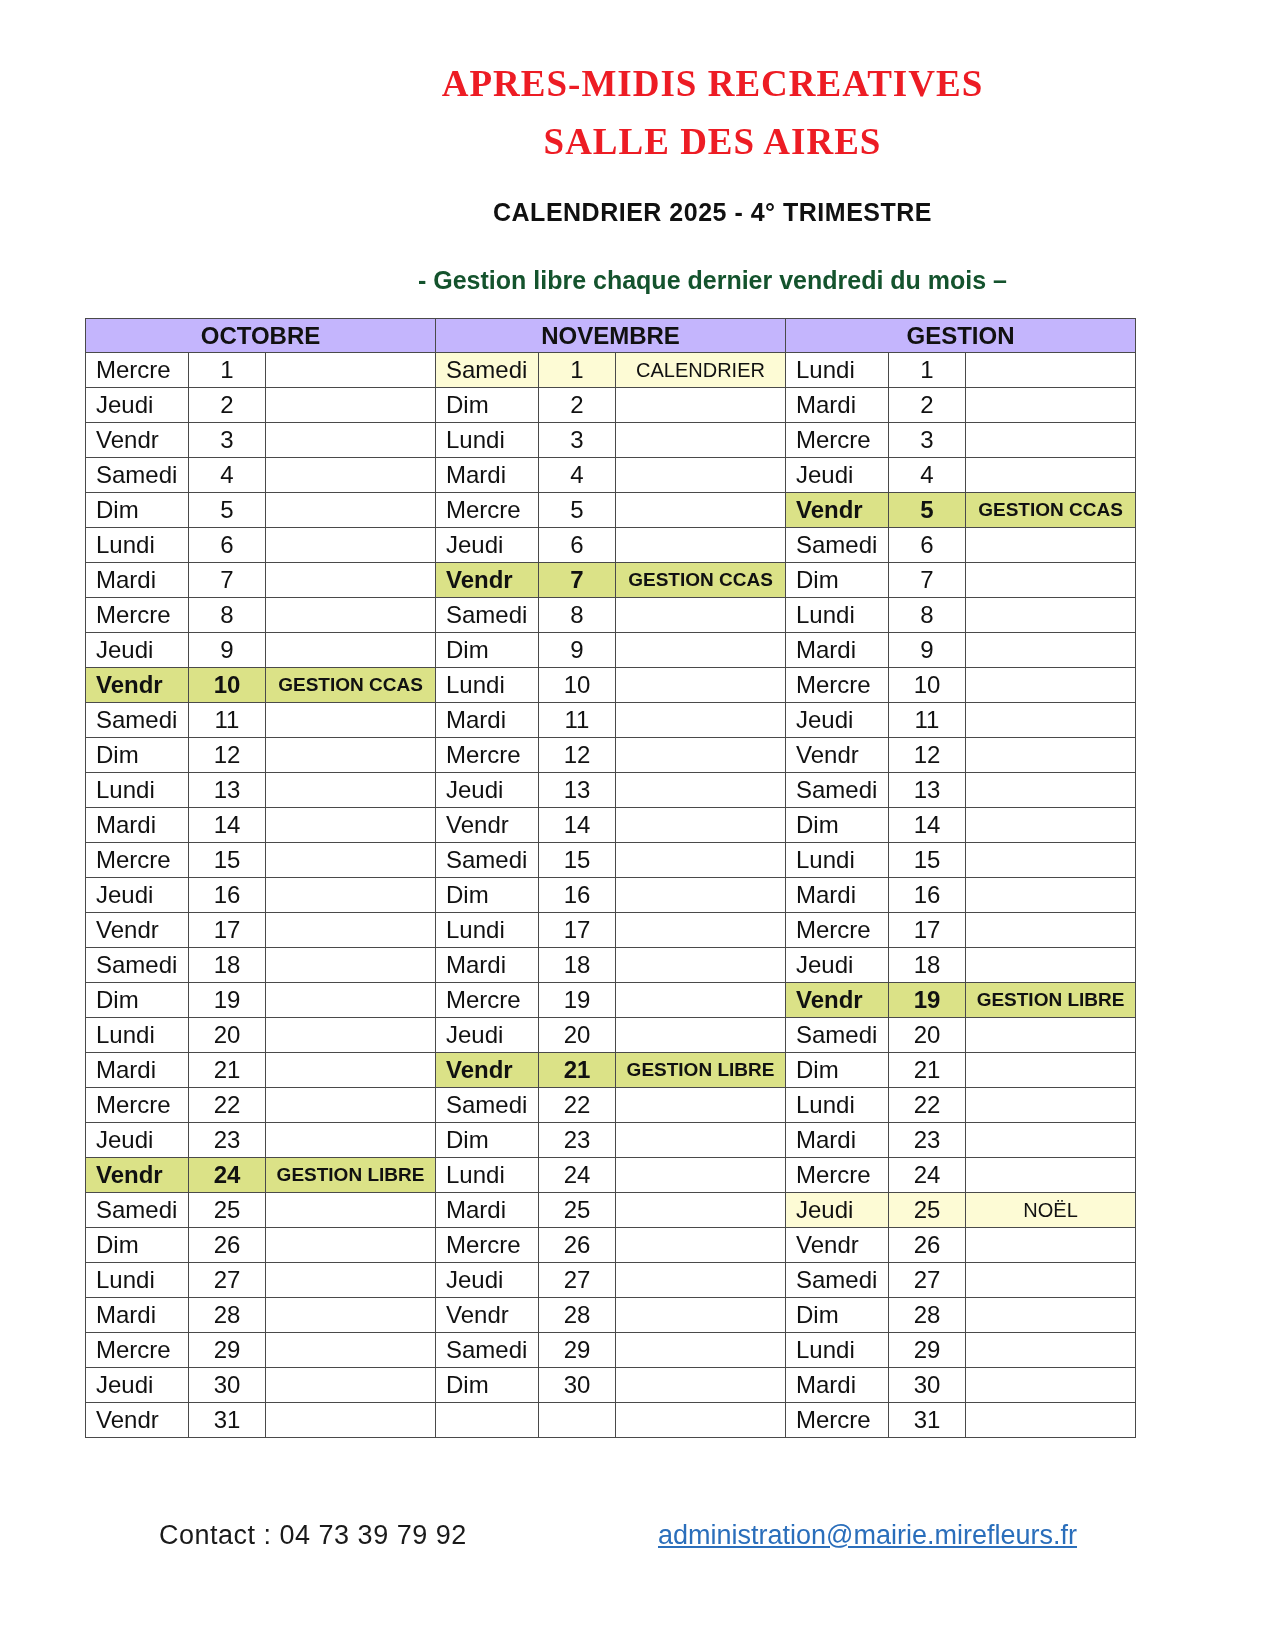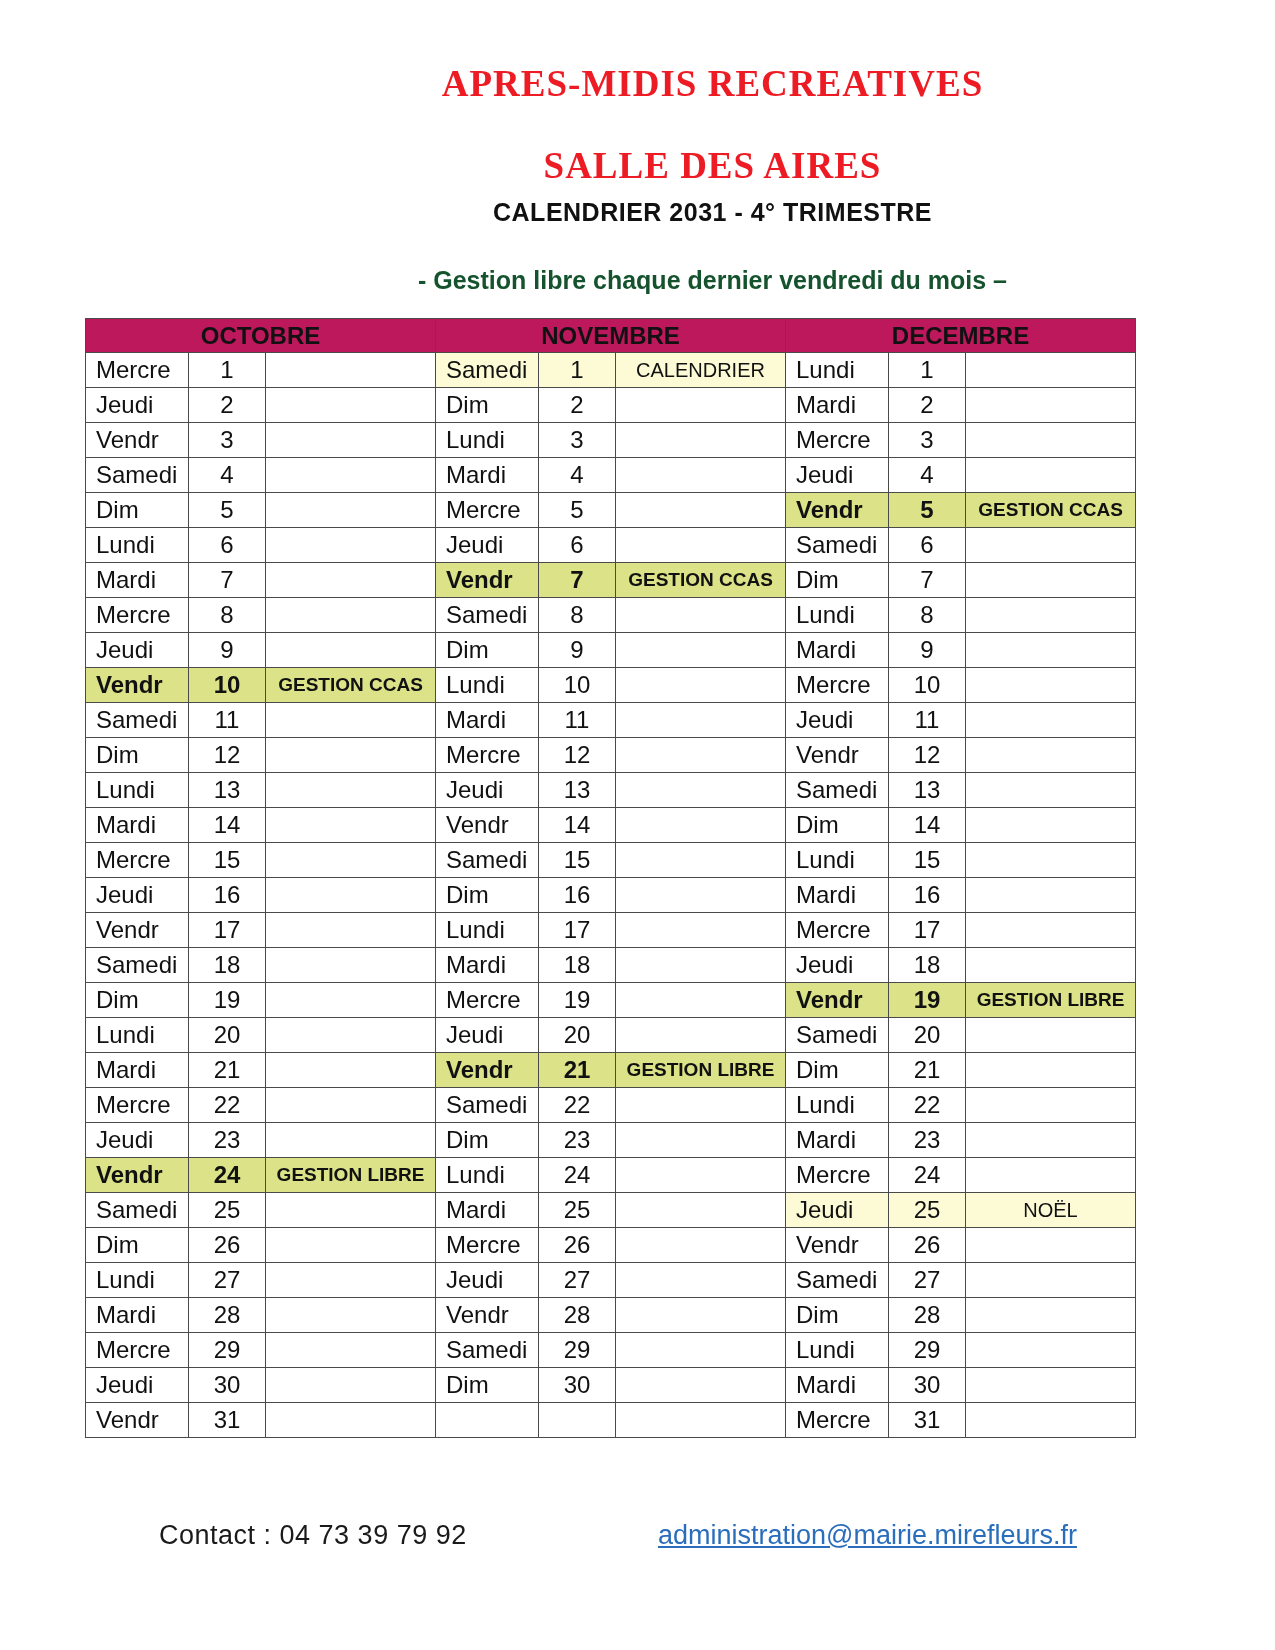--- a/index.html
+++ b/index.html
@@ -7,40 +7,40 @@
     position:relative;width:1275px;height:1650px;background:#fff;
     font-family:"Liberation Sans",sans-serif;overflow:hidden;
   }
   .titles{position:absolute;left:150px;top:0;width:1125px;text-align:center;}
   .title-red{
     position:absolute;left:0;width:100%;
     font-family:"Liberation Serif",serif;font-weight:bold;
     color:#ed1c24;font-size:37px;letter-spacing:1px;white-space:nowrap;
   }
   .t1{top:62px;}
-  .t2{top:144px;}
+  .t2{top:120px;}
   .subtitle{
     position:absolute;left:0;top:198px;width:100%;
     font-size:25px;font-weight:bold;color:#111;letter-spacing:0.5px;white-space:nowrap;
   }
   .note-line{
     position:absolute;left:0;top:266px;width:100%;
     font-size:25px;font-weight:bold;color:#14532d;white-space:nowrap;
   }
   .logo{position:absolute;left:200px;top:126px;width:195px;height:110px;}
   .cal{
     position:absolute;left:85px;top:318px;width:1050px;
     border-collapse:collapse;table-layout:fixed;
   }
   .cal th,.cal td{
     border:1px solid #4a4a4a;overflow:hidden;white-space:nowrap;
     padding:0;color:#111;
   }
   .cal thead th{
-    background:#be185d;font-size:24px;font-weight:bold;height:33px;text-align:center;
+    background:#c4b5fd;font-size:24px;font-weight:bold;height:33px;text-align:center;
   }
   .cal td{height:34px;font-size:24px;font-weight:normal;background:#fff;}
   td.c-day{padding-left:10px;text-align:left;}
   td.c-num{text-align:center;}
   td.c-note{text-align:center;font-size:19px;}
   td.hl-green{background:#dbe287;font-weight:bold;}
   td.hl-yellow{background:#fdfbd5;}
   td.c-note.hl-yellow{font-size:20px;font-weight:normal;}
   .footer-contact{
     position:absolute;left:159px;top:1520px;
@@ -53,41 +53,41 @@
 </style>
 </head>
 <body>
 
 <div class="page">
 
 
   <div class="titles">
     <div class="title-red t1">APRES-MIDIS RECREATIVES</div>
     <div class="title-red t2">SALLE DES AIRES</div>
-    <div class="subtitle">CALENDRIER 2031 - 4° TRIMESTRE</div>
+    <div class="subtitle">CALENDRIER 2025 - 4° TRIMESTRE</div>
     <div class="note-line">- Gestion libre chaque dernier vendredi du mois –</div>
   </div>
 
   <table class="cal">
     <colgroup>
       <col style="width:103px">
         <col style="width:77px">
         <col style="width:170px">
       <col style="width:103px">
         <col style="width:77px">
         <col style="width:170px">
       <col style="width:103px">
         <col style="width:77px">
         <col style="width:170px">
     </colgroup>
     <thead>
       <tr>
         <th colspan="3">OCTOBRE</th>
         <th colspan="3">NOVEMBRE</th>
-        <th colspan="3">DECEMBRE</th>
+        <th colspan="3">GESTION</th>
       </tr>
     </thead>
     <tbody>
         <tr>
           <td class="c-day">Mercre</td>
           <td class="c-num">1</td>
           <td class="c-note"></td>
           <td class="c-day hl-yellow">Samedi</td>
           <td class="c-num hl-yellow">1</td>
           <td class="c-note hl-yellow">CALENDRIER</td>

